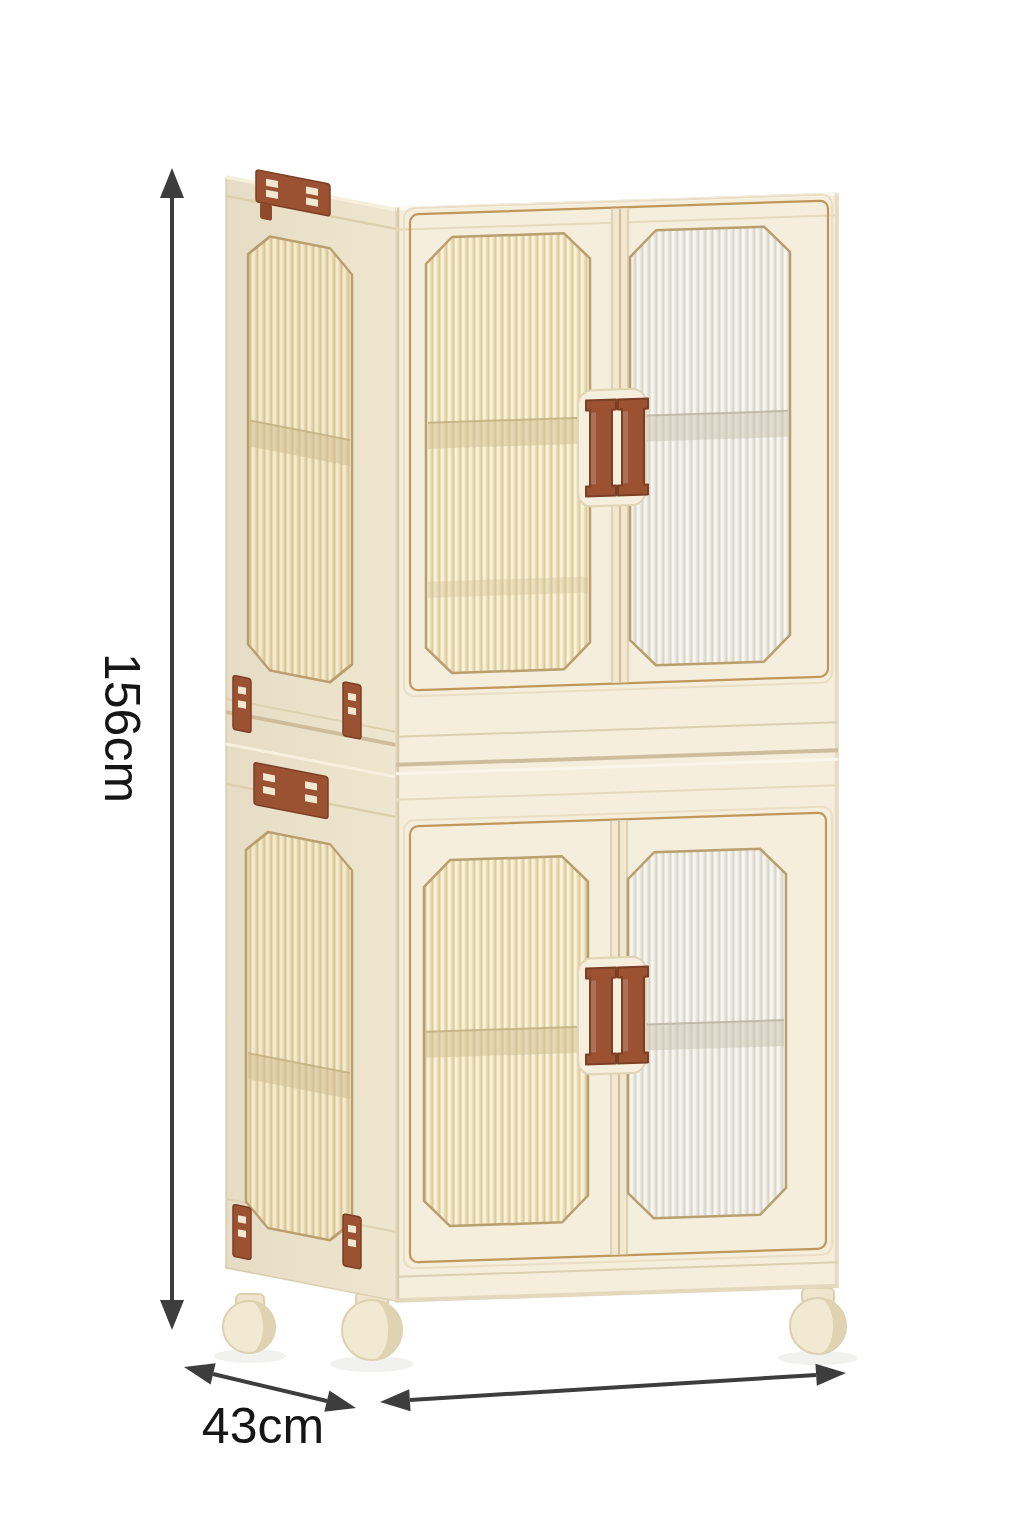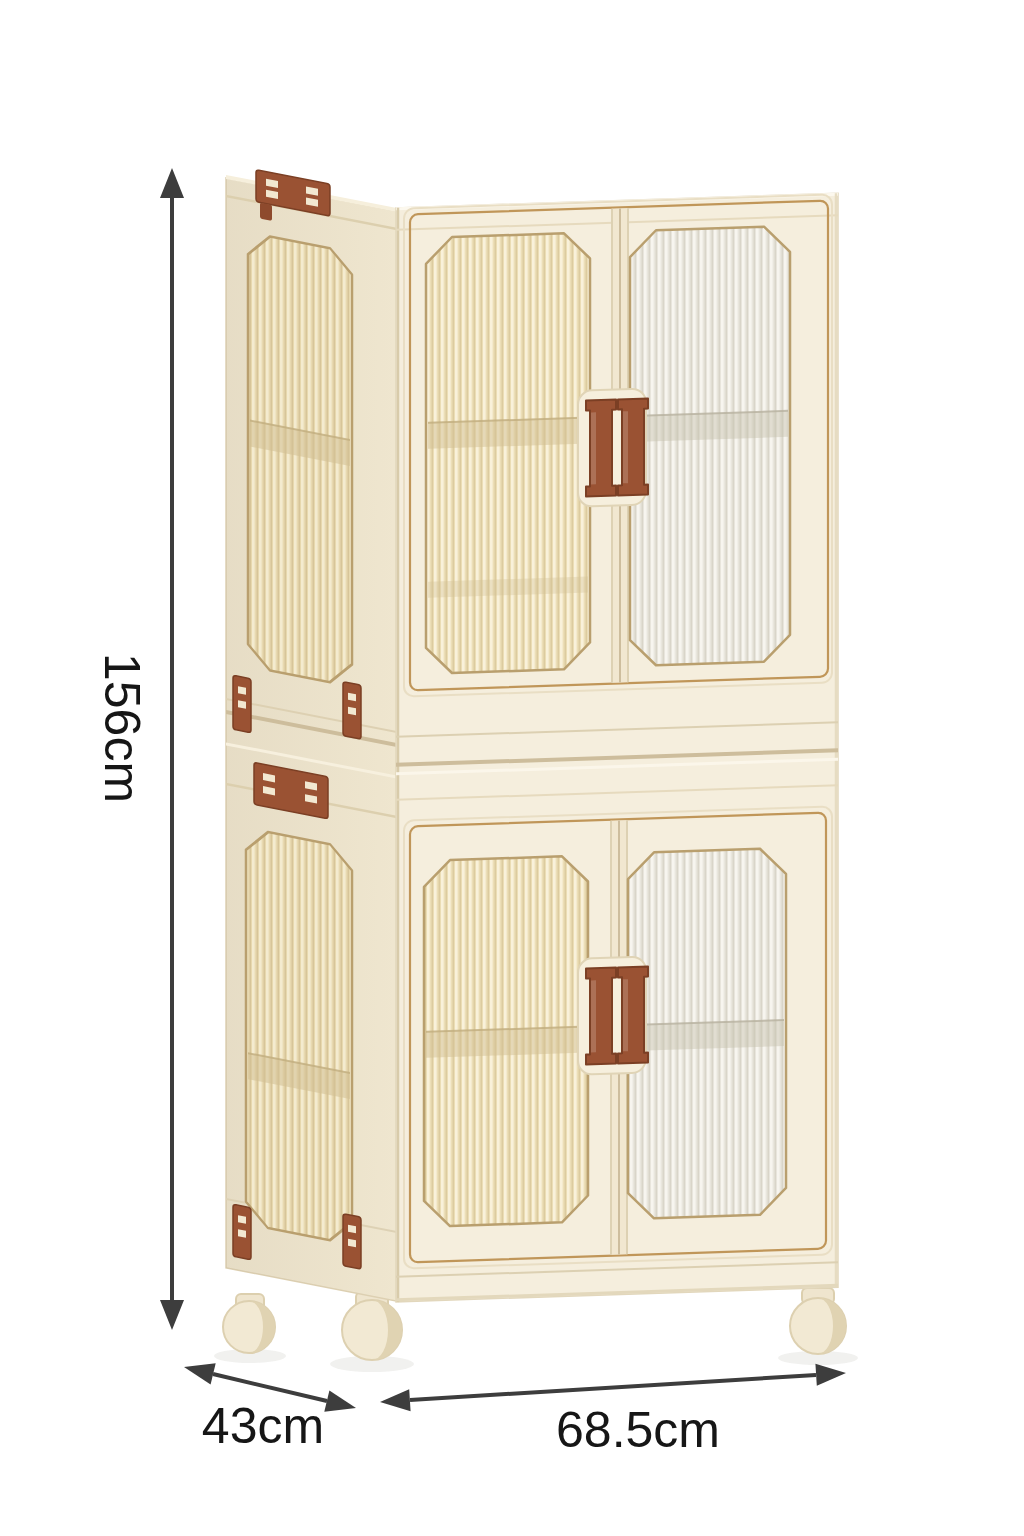--- a/index.html
+++ b/index.html
@@ -235,15 +235,14 @@
       <polygon points="380,1402 410.6,1411.2 409.2,1389.2"></polygon>
       <polygon points="846,1373 816.8,1385.8 815.4,1363.8"></polygon>
     </g>
   </g>
 </svg>
 
 <div class="dim-label vertical" style="left:122px;top:728px;">156cm</div>
 
 <div class="dim-label" style="left:263px;top:1426px;">43cm</div>
 
-<div class="dim-label" style="left:638px;top:1430px;">68.5cm</div>
 
 </div>
 
 </body></html>

